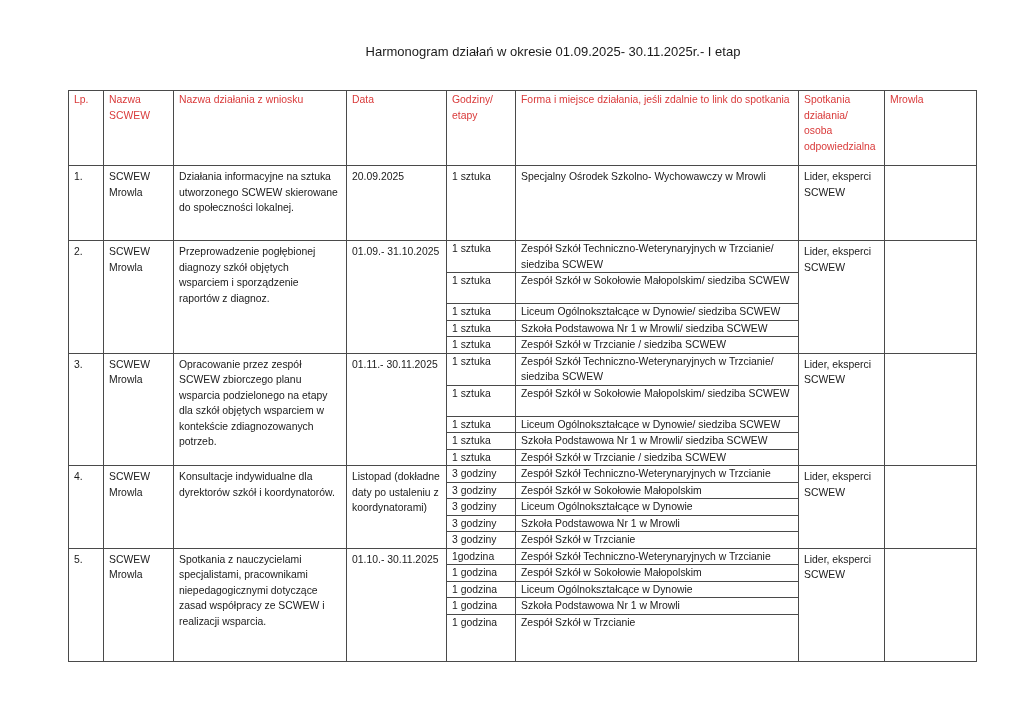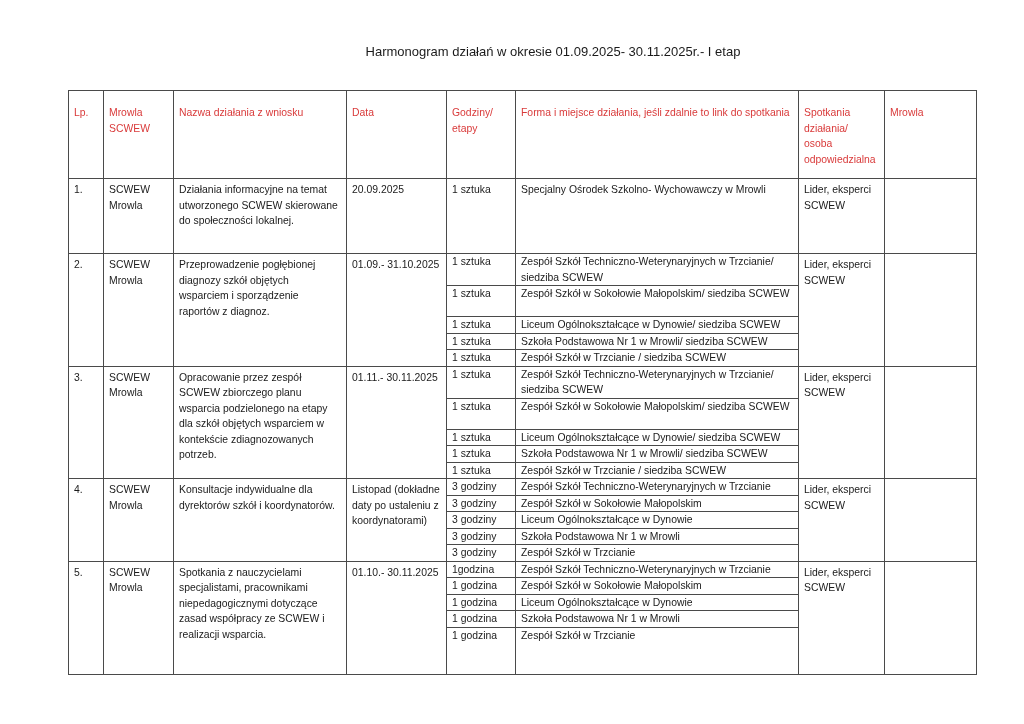--- a/index.html
+++ b/index.html
@@ -39,21 +39,21 @@
       border: 1px solid #4a4a4a;
       vertical-align: top;
       padding: 0 5px;
       text-align: left;
       font-weight: normal;
       word-wrap: break-word;
     }
     table.schedule th {
       color: #d93a3a;
       height: 73px;
-      padding-top: 14px;
+      padding-top: 1px;
     }
     .sub {
       height: 15px;
       padding-top: 0;
       padding-bottom: 0;
     }
     .sub2 {
       height: 30px;
     }
     .cell-main {
@@ -75,35 +75,35 @@
     <col style="width:173px">
     <col style="width:100px">
     <col style="width:69px">
     <col style="width:283px">
     <col style="width:86px">
     <col style="width:92px">
   </colgroup>
   <thead>
     <tr>
       <th>Lp.</th>
-      <th>Mrowla SCWEW</th>
+      <th>Nazwa SCWEW</th>
       <th>Nazwa działania z wniosku</th>
       <th>Data</th>
       <th>Godziny/ etapy</th>
       <th>Forma i miejsce działania, jeśli zdalnie to link do spotkania</th>
       <th>Spotkania działania/ osoba odpowiedzialna</th>
       <th>Mrowla</th>
     </tr>
   </thead>
   <tbody>
 
     <tr style="height:75px">
       <td class="cell-main">1.</td>
       <td class="cell-main">SCWEW Mrowla</td>
-      <td class="cell-main">Działania informacyjne na temat utworzonego  SCWEW skierowane do społeczności lokalnej.</td>
+      <td class="cell-main">Działania informacyjne na sztuka utworzonego  SCWEW skierowane do społeczności lokalnej.</td>
       <td class="cell-main">20.09.2025</td>
       <td class="cell-main">1 sztuka</td>
       <td class="cell-main">Specjalny  Ośrodek Szkolno- Wychowawczy w Mrowli</td>
       <td class="cell-main">Lider, eksperci SCWEW</td>
       <td class="cell-main"></td>
     </tr>
 
     <tr>
       <td class="cell-main" rowspan="5">2.</td>
       <td class="cell-main" rowspan="5">SCWEW Mrowla</td>

